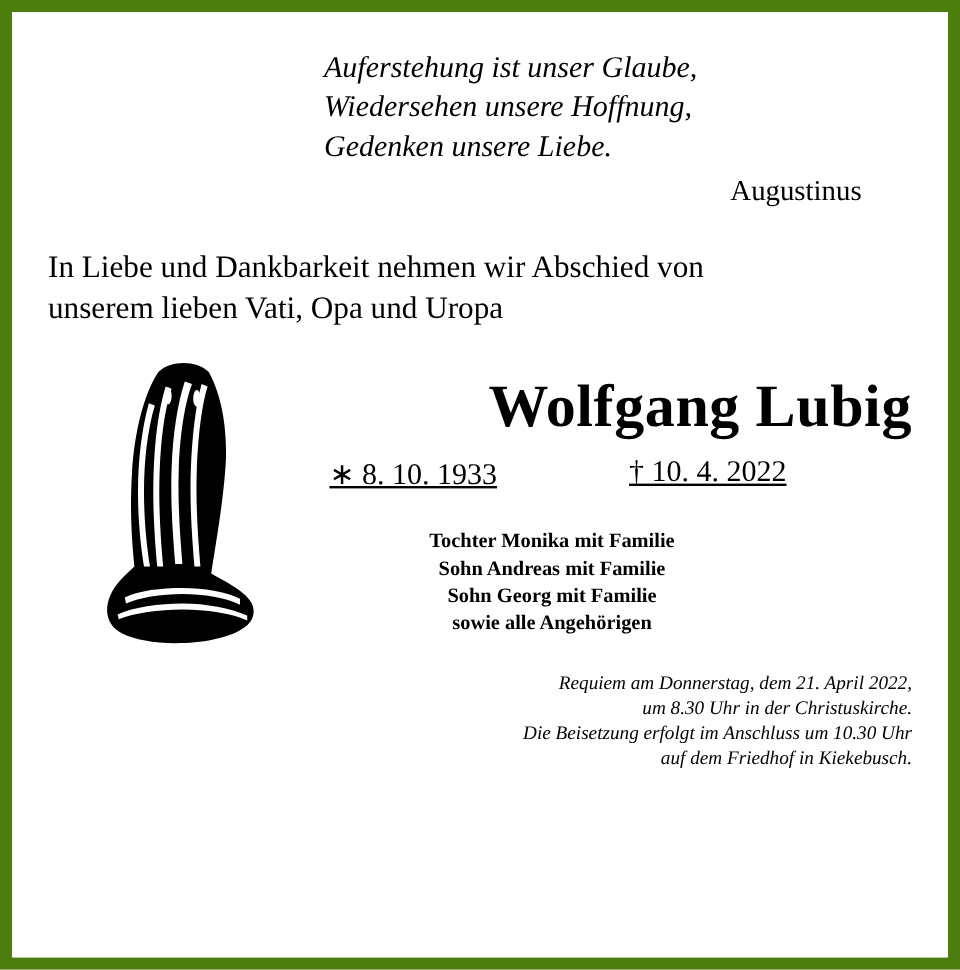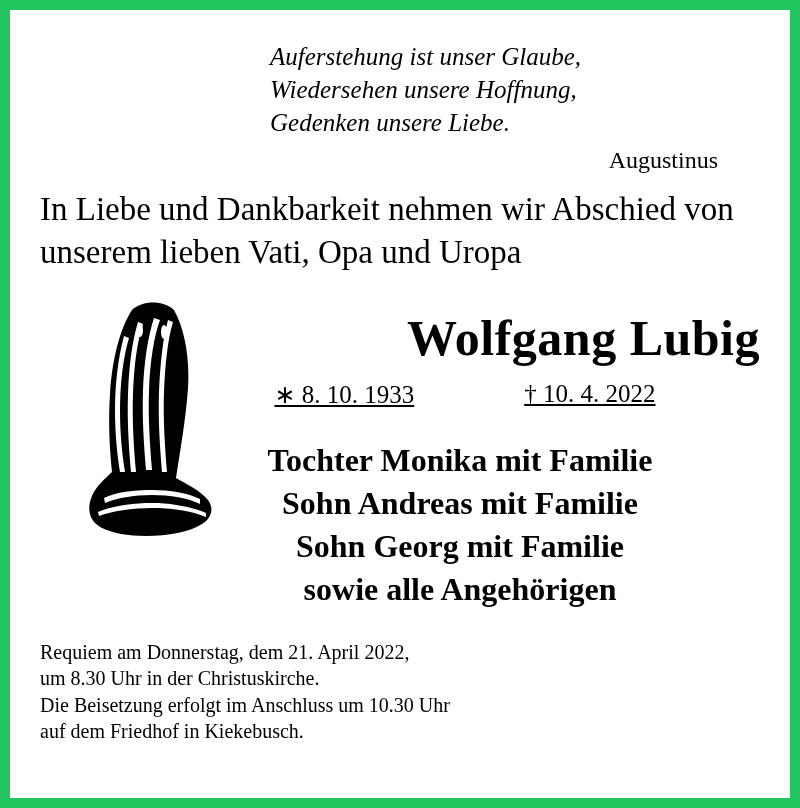--- a/index.html
+++ b/index.html
@@ -12,21 +12,21 @@
     height: 808px;
     font-family: "Liberation Serif", serif;
     color: #000000;
     overflow: hidden;
   }
   .obituary {
     position: relative;
     box-sizing: border-box;
     width: 800px;
     height: 808px;
-    border: 10px solid #22c55e;
+    border: 10px solid #4d7c0f;
     background: #ffffff;
     padding: 0;
   }
   .inner {
     position: relative;
     box-sizing: border-box;
     width: 100%;
     height: 100%;
     padding: 22px 30px 14px 30px;
   }
@@ -45,22 +45,22 @@
   }
   .attribution {
     font-size: 24px;
     text-align: right;
     padding-right: 42px;
     margin-top: 8px;
   }
 
   
   .intro {
-    margin-top: 14px;
-    font-size: 33px;
+    margin-top: 32px;
+    font-size: 26px;
     line-height: 1.3;
     text-align: left;
   }
 
   
   .name-block {
     margin-top: 38px;
     text-align: right;
     padding-left: 120px;
   }
@@ -89,30 +89,31 @@
     text-align: center;
     padding-left: 120px;
   }
   .mourn-intro {
     font-size: 25px;
     line-height: 1.25;
   }
   .mourn-list {
     margin-top: 8px;
     font-weight: bold;
-    font-size: 32px;
+    font-size: 17px;
     line-height: 1.34;
   }
 
   
   .closing {
     margin-top: 28px;
-    font-size: 20px;
+    font-size: 16px;
     line-height: 1.32;
-    text-align: left;
+    text-align: right;
+    font-style: italic;
   }
 
   
   .hands {
     position: absolute;
     left: 58px;
     top: 292px;
     width: 170px;
     height: 250px;
   }

